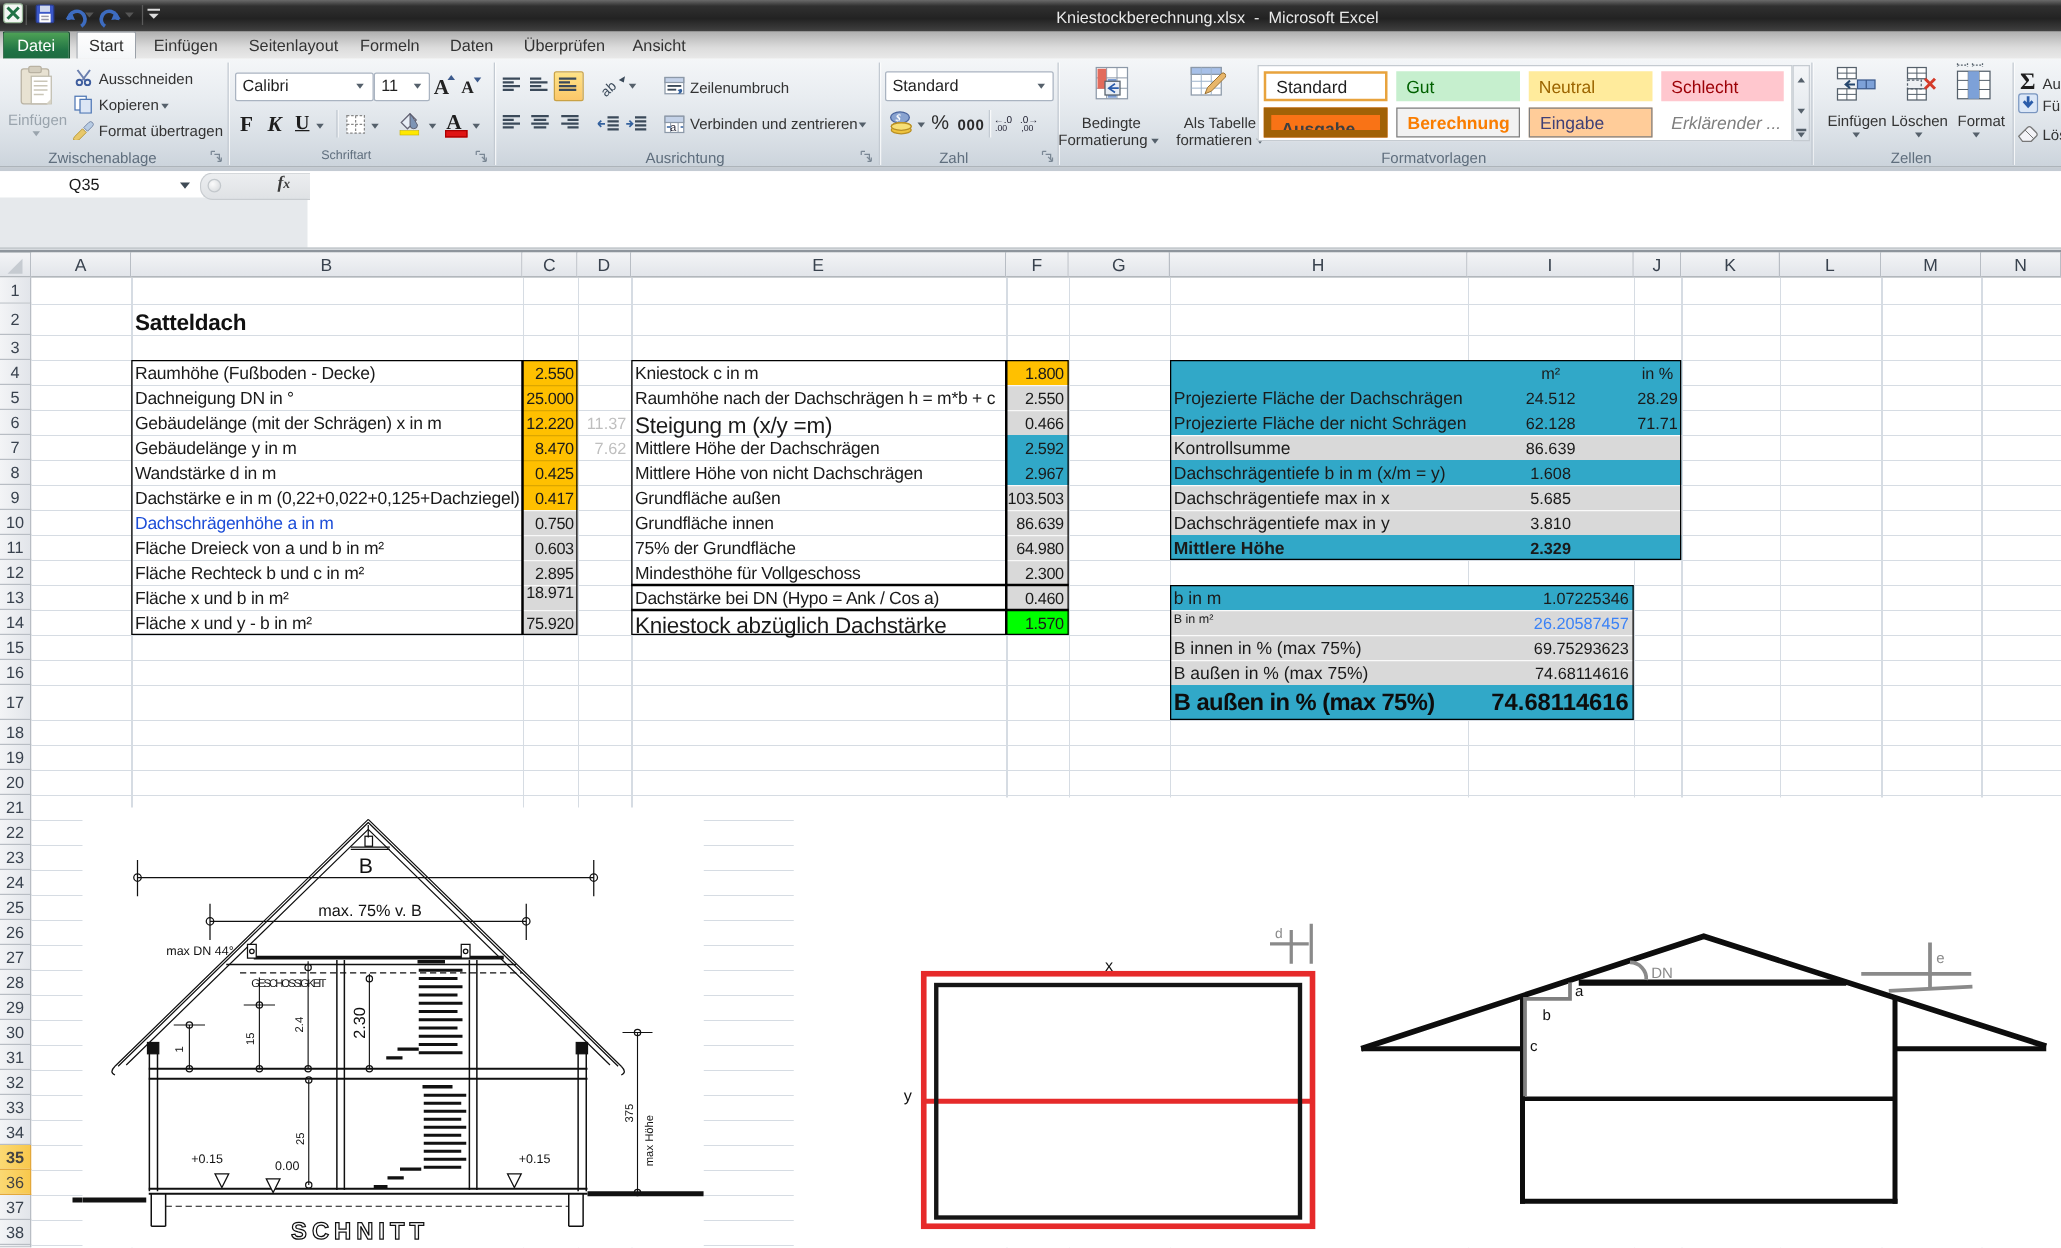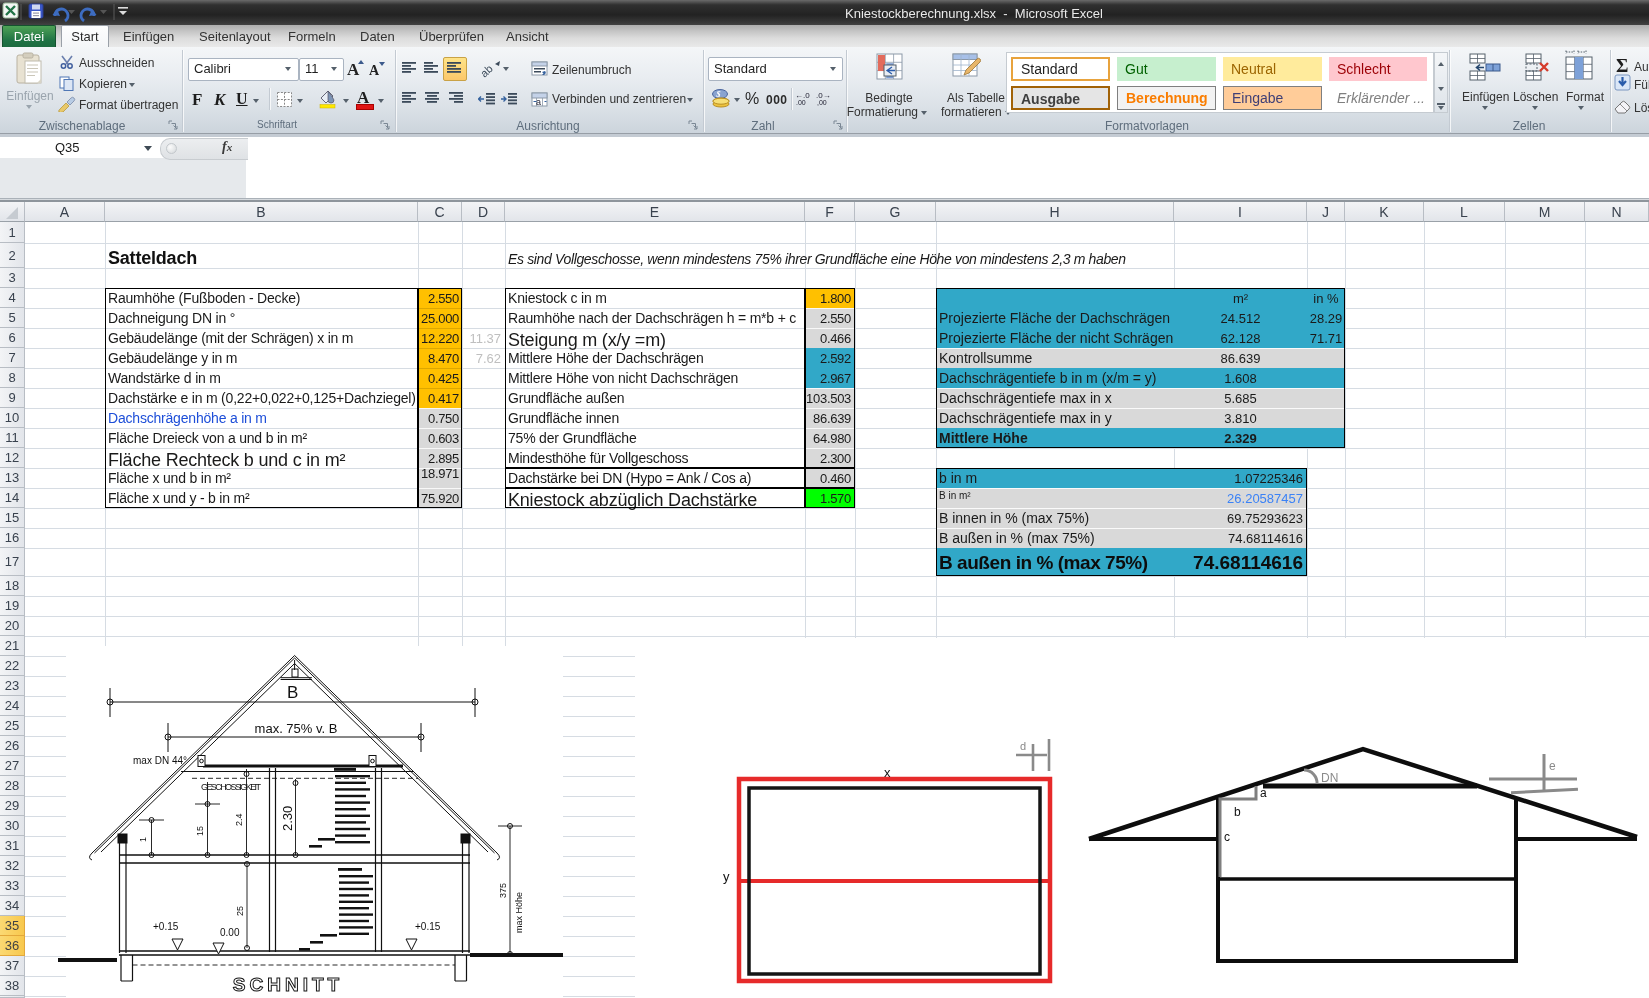--- a/index.html
+++ b/index.html
@@ -278,21 +278,21 @@
  <path d="M1 12 h24 M1 17.5 h24 M9 1 v22 M17 1 v22" stroke="#9fb4cc" stroke-width=".8"></path>
  <path d="M27 4 l-11 11 l-2 5 l5 -2 l11 -11 q1.5 -1.5 0 -3 q-1.5 -1.5 -3 0 z" fill="#e8b66a" stroke="#9a7334" stroke-width=".8" transform="translate(-2,2)"></path>
 </svg>
 <div class="txt" style="left:936px;top:91px;width:80px;text-align:center;font-size:12px;color:#333">Als Tabelle</div>
 <div class="txt" style="left:930px;top:105px;width:92px;text-align:center;font-size:12px;color:#333">formatieren <span class="caret" style="border-top-color:#55606b"></span></div>
 <div class="a" style="left:1006px;top:52px;width:428px;height:61px;background:#fff;border:1px solid #c5cbd1;box-sizing:border-box"></div>
 <div class="chip" style="left:1011px;top:57px;background:#fff;border:2px solid #e8a33d;line-height:20px;color:#1f1f1f">Standard</div>
 <div class="chip" style="left:1117px;top:57px;background:#c6efce;color:#006100">Gut</div>
 <div class="chip" style="left:1223px;top:57px;background:#ffeb9c;color:#9c6500">Neutral</div>
 <div class="chip" style="left:1329px;top:57px;width:98px;background:#ffc7ce;color:#9c0006">Schlecht</div>
-<div class="chip" style="left:1011px;top:86px;background:#e5e5e5;border:2px solid #a16207;font-weight:bold;color:#3f3f3f;line-height:22px">Ausgabe</div>
+<div class="chip" style="left:1011px;top:86px;background:#f97316;border:6px solid #a16207;font-weight:bold;color:#3f3f3f;line-height:22px">Ausgabe</div>
 <div class="chip" style="left:1117px;top:86px;background:#f2f2f2;border:1px solid #7f7f7f;font-weight:bold;color:#fa7d00;line-height:22px">Berechnung</div>
 <div class="chip" style="left:1223px;top:86px;background:#ffcc99;border:1px solid #7f7f7f;color:#3f3f76;line-height:22px">Eingabe</div>
 <div class="chip" style="left:1329px;top:86px;width:98px;background:#fff;font-style:italic;color:#7f7f7f">Erklärender ...</div>
 <div class="a" style="left:1434px;top:52px;width:14px;height:61px;background:linear-gradient(#f4f6f8,#dde3e9);border:1px solid #c5cbd1;box-sizing:border-box"></div>
 <div class="a" style="left:1438px;top:62px;width:0;height:0;border-left:3px solid transparent;border-right:3px solid transparent;border-bottom:4px solid #55606b"></div>
 <div class="a" style="left:1438px;top:87px;width:0;height:0;border-left:3px solid transparent;border-right:3px solid transparent;border-top:4px solid #55606b"></div>
 <div class="a" style="left:1437px;top:103px;width:8px;height:1.5px;background:#55606b"></div>
 <div class="a" style="left:1438px;top:106px;width:0;height:0;border-left:3px solid transparent;border-right:3px solid transparent;border-top:4px solid #55606b"></div>
 
 <svg class="a" style="left:1468px;top:53px" width="34" height="30" viewBox="0 0 34 30">
@@ -394,21 +394,21 @@
 <div class="rowhdr" style="top:716px;height:20px;line-height:20px;border-right:1px solid #b8bdc4">25</div>
 <div class="rowhdr" style="top:736px;height:20px;line-height:20px;border-right:1px solid #b8bdc4">26</div>
 <div class="rowhdr" style="top:756px;height:20px;line-height:20px;border-right:1px solid #b8bdc4">27</div>
 <div class="rowhdr" style="top:776px;height:20px;line-height:20px;border-right:1px solid #b8bdc4">28</div>
 <div class="rowhdr" style="top:796px;height:20px;line-height:20px;border-right:1px solid #b8bdc4">29</div>
 <div class="rowhdr" style="top:816px;height:20px;line-height:20px;border-right:1px solid #b8bdc4">30</div>
 <div class="rowhdr" style="top:836px;height:20px;line-height:20px;border-right:1px solid #b8bdc4">31</div>
 <div class="rowhdr" style="top:856px;height:20px;line-height:20px;border-right:1px solid #b8bdc4">32</div>
 <div class="rowhdr" style="top:876px;height:20px;line-height:20px;border-right:1px solid #b8bdc4">33</div>
 <div class="rowhdr" style="top:896px;height:20px;line-height:20px;border-right:1px solid #b8bdc4">34</div>
-<div class="rowhdr" style="top:916px;height:20px;line-height:20px;background:linear-gradient(90deg,#fbd973,#f8c84d);color:#434343;border-bottom:1px solid #e3a83b;border-right:1px solid #e3a83b;font-weight:normal">35</div>
+<div class="rowhdr" style="top:916px;height:20px;line-height:20px;background:linear-gradient(90deg,#fbd973,#f8c84d);color:#434343;border-bottom:1px solid #e3a83b;border-right:1px solid #e3a83b;font-weight:bold">35</div>
 <div class="rowhdr" style="top:936px;height:20px;line-height:20px;background:linear-gradient(90deg,#fbd973,#f8c84d);color:#434343;border-bottom:1px solid #e3a83b;border-right:1px solid #e3a83b;font-weight:normal">36</div>
 <div class="rowhdr" style="top:956px;height:20px;line-height:20px;border-right:1px solid #b8bdc4">37</div>
 <div class="rowhdr" style="top:976px;height:20px;line-height:20px;border-right:1px solid #b8bdc4">38</div>
 <div class="rowhdr" style="top:996px;height:2px;border-right:1px solid #b8bdc4"></div>
 <svg class="a" style="left:25px;top:222px" width="1624" height="776" viewBox="0 0 1624 776">
       <g stroke="#d6dce3" stroke-width="1" shape-rendering="crispEdges">
         <line x1="80.5" y1="0" x2="80.5" y2="776"></line>
         <line x1="393.5" y1="0" x2="393.5" y2="776"></line>
         <line x1="437.5" y1="0" x2="437.5" y2="776"></line>
         <line x1="480.5" y1="0" x2="480.5" y2="776"></line>
@@ -458,21 +458,20 @@
         <line x1="0" y1="714.5" x2="1624" y2="714.5"></line>
         <line x1="0" y1="734.5" x2="1624" y2="734.5"></line>
         <line x1="0" y1="754.5" x2="1624" y2="754.5"></line>
         <line x1="0" y1="774.5" x2="1624" y2="774.5"></line>
       </g>
     </svg>
 <div class="a" style="left:66px;top:646px;width:497px;height:352px;background:#fff"></div>
 <div class="a" style="left:58px;top:958px;width:8px;height:4px;background:#111"></div>
 <div class="a" style="left:635px;top:638px;width:1014px;height:360px;background:#fff"></div>
 <div class="txt" style="left:108px;top:248px;font-size:18px;font-weight:bold;color:#111;letter-spacing:-0.2px">Satteldach</div>
-<div class="txt" style="left:508px;top:251px;font-size:14px;font-style:italic;color:#191919;letter-spacing:-0.35px">Es sind Vollgeschosse, wenn mindestens 75% ihrer Grundfläche eine Höhe von mindestens 2,3 m haben</div>
 <div class="a" style="left:418px;top:288px;width:44px;height:20px;background:#ffc000"></div>
 <div class="txt" style="left:108px;top:290px;width:309px;font-size:14px;color:#1a1a1a;letter-spacing:-0.2px">Raumhöhe (Fußboden - Decke)</div>
 <div class="txt" style="left:400px;top:291px;width:59px;font-size:13px;color:#1a1a1a;letter-spacing:-0.3px;text-align:right">2.550</div>
 <div class="a" style="left:418px;top:308px;width:44px;height:20px;background:#ffc000"></div>
 <div class="a" style="left:418px;top:308px;width:44px;height:1px;background:rgba(120,90,0,.25)"></div>
 <div class="txt" style="left:108px;top:310px;width:309px;font-size:14px;color:#1a1a1a;letter-spacing:-0.2px">Dachneigung DN in °</div>
 <div class="txt" style="left:400px;top:311px;width:59px;font-size:13px;color:#1a1a1a;letter-spacing:-0.3px;text-align:right">25.000</div>
 <div class="a" style="left:418px;top:328px;width:44px;height:20px;background:#ffc000"></div>
 <div class="a" style="left:418px;top:328px;width:44px;height:1px;background:rgba(120,90,0,.25)"></div>
 <div class="txt" style="left:108px;top:330px;width:309px;font-size:14px;color:#1a1a1a;letter-spacing:-0.2px">Gebäudelänge (mit der Schrägen) x in m</div>
@@ -492,21 +491,21 @@
 <div class="a" style="left:418px;top:408px;width:44px;height:20px;background:#d9d9d9"></div>
 <div class="a" style="left:418px;top:408px;width:44px;height:1px;background:rgba(255,255,255,.8)"></div>
 <div class="txt" style="left:108px;top:410px;width:309px;font-size:14px;color:#1d4ed8;letter-spacing:-0.2px">Dachschrägenhöhe a in m</div>
 <div class="txt" style="left:400px;top:411px;width:59px;font-size:13px;color:#1a1a1a;letter-spacing:-0.3px;text-align:right">0.750</div>
 <div class="a" style="left:418px;top:428px;width:44px;height:20px;background:#d9d9d9"></div>
 <div class="a" style="left:418px;top:428px;width:44px;height:1px;background:rgba(255,255,255,.8)"></div>
 <div class="txt" style="left:108px;top:430px;width:309px;font-size:14px;color:#1a1a1a;letter-spacing:-0.2px">Fläche Dreieck von a und b in m²</div>
 <div class="txt" style="left:400px;top:431px;width:59px;font-size:13px;color:#1a1a1a;letter-spacing:-0.3px;text-align:right">0.603</div>
 <div class="a" style="left:418px;top:448px;width:44px;height:20px;background:#d9d9d9"></div>
 <div class="a" style="left:418px;top:448px;width:44px;height:1px;background:rgba(255,255,255,.8)"></div>
-<div class="txt" style="left:108px;top:450px;width:309px;font-size:18px;color:#1a1a1a;letter-spacing:-0.2px">Fläche Rechteck b und c in m²</div>
+<div class="txt" style="left:108px;top:450px;width:309px;font-size:14px;color:#1a1a1a;letter-spacing:-0.2px">Fläche Rechteck b und c in m²</div>
 <div class="txt" style="left:400px;top:451px;width:59px;font-size:13px;color:#1a1a1a;letter-spacing:-0.3px;text-align:right">2.895</div>
 <div class="a" style="left:418px;top:468px;width:44px;height:20px;background:#d9d9d9"></div>
 <div class="a" style="left:418px;top:468px;width:44px;height:1px;background:rgba(255,255,255,.8)"></div>
 <div class="txt" style="left:108px;top:470px;width:309px;font-size:14px;color:#1a1a1a;letter-spacing:-0.2px">Fläche x und b in m²</div>
 <div class="txt" style="left:400px;top:466px;width:59px;font-size:13px;color:#1a1a1a;letter-spacing:-0.3px;text-align:right">18.971</div>
 <div class="a" style="left:418px;top:488px;width:44px;height:20px;background:#d9d9d9"></div>
 <div class="a" style="left:418px;top:488px;width:44px;height:1px;background:rgba(255,255,255,.8)"></div>
 <div class="txt" style="left:108px;top:490px;width:309px;font-size:14px;color:#1a1a1a;letter-spacing:-0.2px">Fläche x und y - b in m²</div>
 <div class="txt" style="left:400px;top:491px;width:59px;font-size:13px;color:#1a1a1a;letter-spacing:-0.3px;text-align:right">75.920</div>
 <div class="a" style="left:105px;top:288px;width:357px;height:220px;border:1.5px solid #000;box-sizing:border-box"></div>

